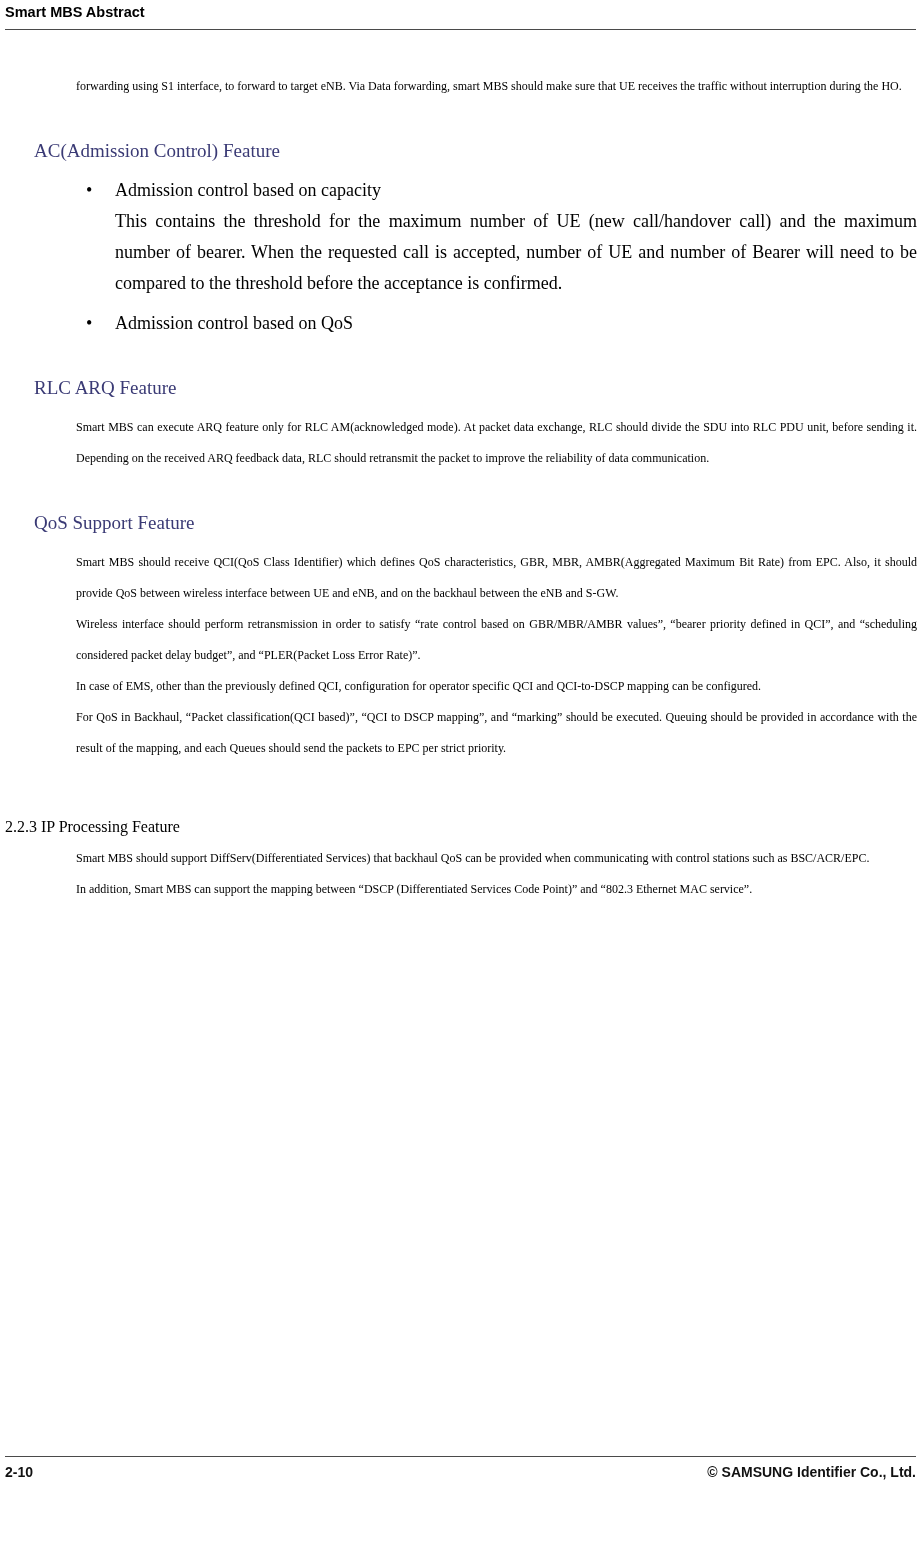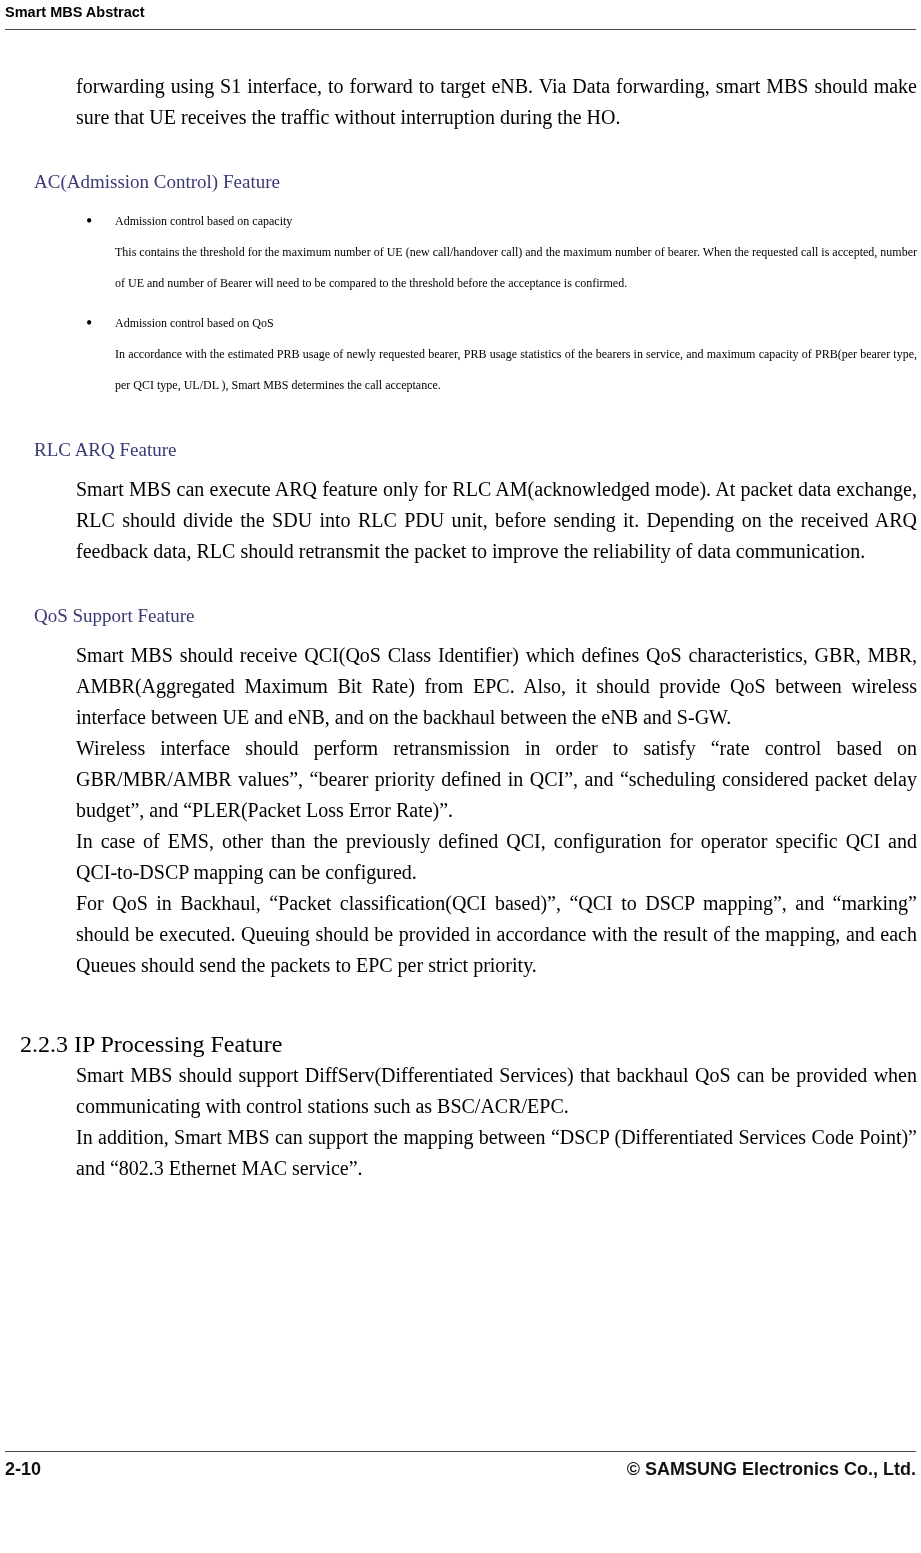--- a/index.html
+++ b/index.html
@@ -35,21 +35,21 @@
     margin: 8px 0 0 0;
   }
   
   .content {
     position: absolute;
     top: 30px; left: 0; right: 0;
     padding-top: 41px;
   }
   .para {
     margin: 0 4px 0 76px;
-    font-size: 20px;
+    font-size: 12px;
     line-height: 31px;
     text-align: justify;
   }
   .feature-heading {
     margin: 36px 4px 11px 34px;
     font-size: 19px;
     line-height: 26px;
     font-weight: normal;
     color: #3A3A75;
   }
@@ -60,27 +60,27 @@
     display: flex;
     margin: 9px 4px 0 86px;
   }
   .bullet-marker {
     flex: 0 0 29px;
     font-size: 18px;
     line-height: 31px;
   }
   .bullet-content {
     flex: 1;
-    font-size: 12px;
+    font-size: 18px;
     line-height: 31px;
     text-align: justify;
   }
   .section-heading {
-    margin: 47px 4px 0 20px;
-    font-size: 24px;
+    margin: 47px 4px 0 5px;
+    font-size: 16px;
     line-height: 32px;
     font-weight: normal;
     color: #000000;
   }
   
   .footer {
     position: absolute;
     left: 0; right: 0; bottom: 0;
     padding: 0 5px 6px 5px;
   }
@@ -89,21 +89,21 @@
     border-top: 1px solid #4a4a4a;
     margin: 0;
   }
   .footer-row {
     display: flex;
     justify-content: space-between;
     align-items: baseline;
     margin-top: 7px;
     font-family: "Liberation Sans", sans-serif;
     font-weight: bold;
-    font-size: 18px;
+    font-size: 14px;
     color: #111111;
     gap: 36px;
   }
 </style>
 </head>
 <body>
 
 <div class="page">
 
   <div class="header">
@@ -122,21 +122,20 @@
       <div class="bullet-content">
         <div>Admission control based on capacity</div>
         <div>This contains the threshold for the maximum number of UE (new call/handover call) and the maximum number of bearer. When the requested call is accepted, number of UE and number of Bearer will need to be compared to the threshold before the acceptance is confirmed.</div>
       </div>
     </div>
 
     <div class="bullet">
       <span class="bullet-marker">•</span>
       <div class="bullet-content">
         <div>Admission control based on QoS</div>
-        <div>In accordance with the estimated PRB usage of newly requested bearer, PRB usage statistics of the bearers in service, and maximum capacity of PRB(per bearer type, per QCI type, UL/DL ), Smart MBS determines the call acceptance.</div>
       </div>
     </div>
 
     <h3 class="feature-heading">RLC ARQ Feature</h3>
     <p class="para">Smart MBS can execute ARQ feature only for RLC AM(acknowledged mode). At packet data exchange, RLC should divide the SDU into RLC PDU unit, before sending it. Depending on the received ARQ feedback data, RLC should retransmit the packet to improve the reliability of data communication.</p>
 
     <h3 class="feature-heading">QoS Support Feature</h3>
     <p class="para">Smart MBS should receive QCI(QoS Class Identifier) which defines QoS characteristics, GBR, MBR, AMBR(Aggregated Maximum Bit Rate) from EPC. Also, it should provide QoS between wireless interface between UE and eNB, and on the backhaul between the eNB and S-GW.</p>
     <p class="para">Wireless interface should perform retransmission in order to satisfy “rate control based on GBR/MBR/AMBR values”, “bearer priority defined in QCI”, and “scheduling considered packet delay budget”, and “PLER(Packet Loss Error Rate)”.</p>
     <p class="para">In case of EMS, other than the previously defined QCI, configuration for operator specific QCI and QCI-to-DSCP mapping can be configured.</p>
@@ -146,17 +145,17 @@
 
     <p class="para">Smart MBS should support DiffServ(Differentiated Services) that backhaul QoS can be provided when communicating with control stations such as BSC/ACR/EPC.</p>
     <p class="para">In addition, Smart MBS can support the mapping between “DSCP (Differentiated Services Code Point)” and “802.3 Ethernet MAC service”.</p>
 
   </div>
 
   <div class="footer">
     <hr class="footer-rule">
     <div class="footer-row">
       <span>2-10</span>
-      <span>© SAMSUNG Electronics Co., Ltd.</span>
+      <span>© SAMSUNG Identifier Co., Ltd.</span>
     </div>
   </div>
 
 </div>
 
 </body></html>

